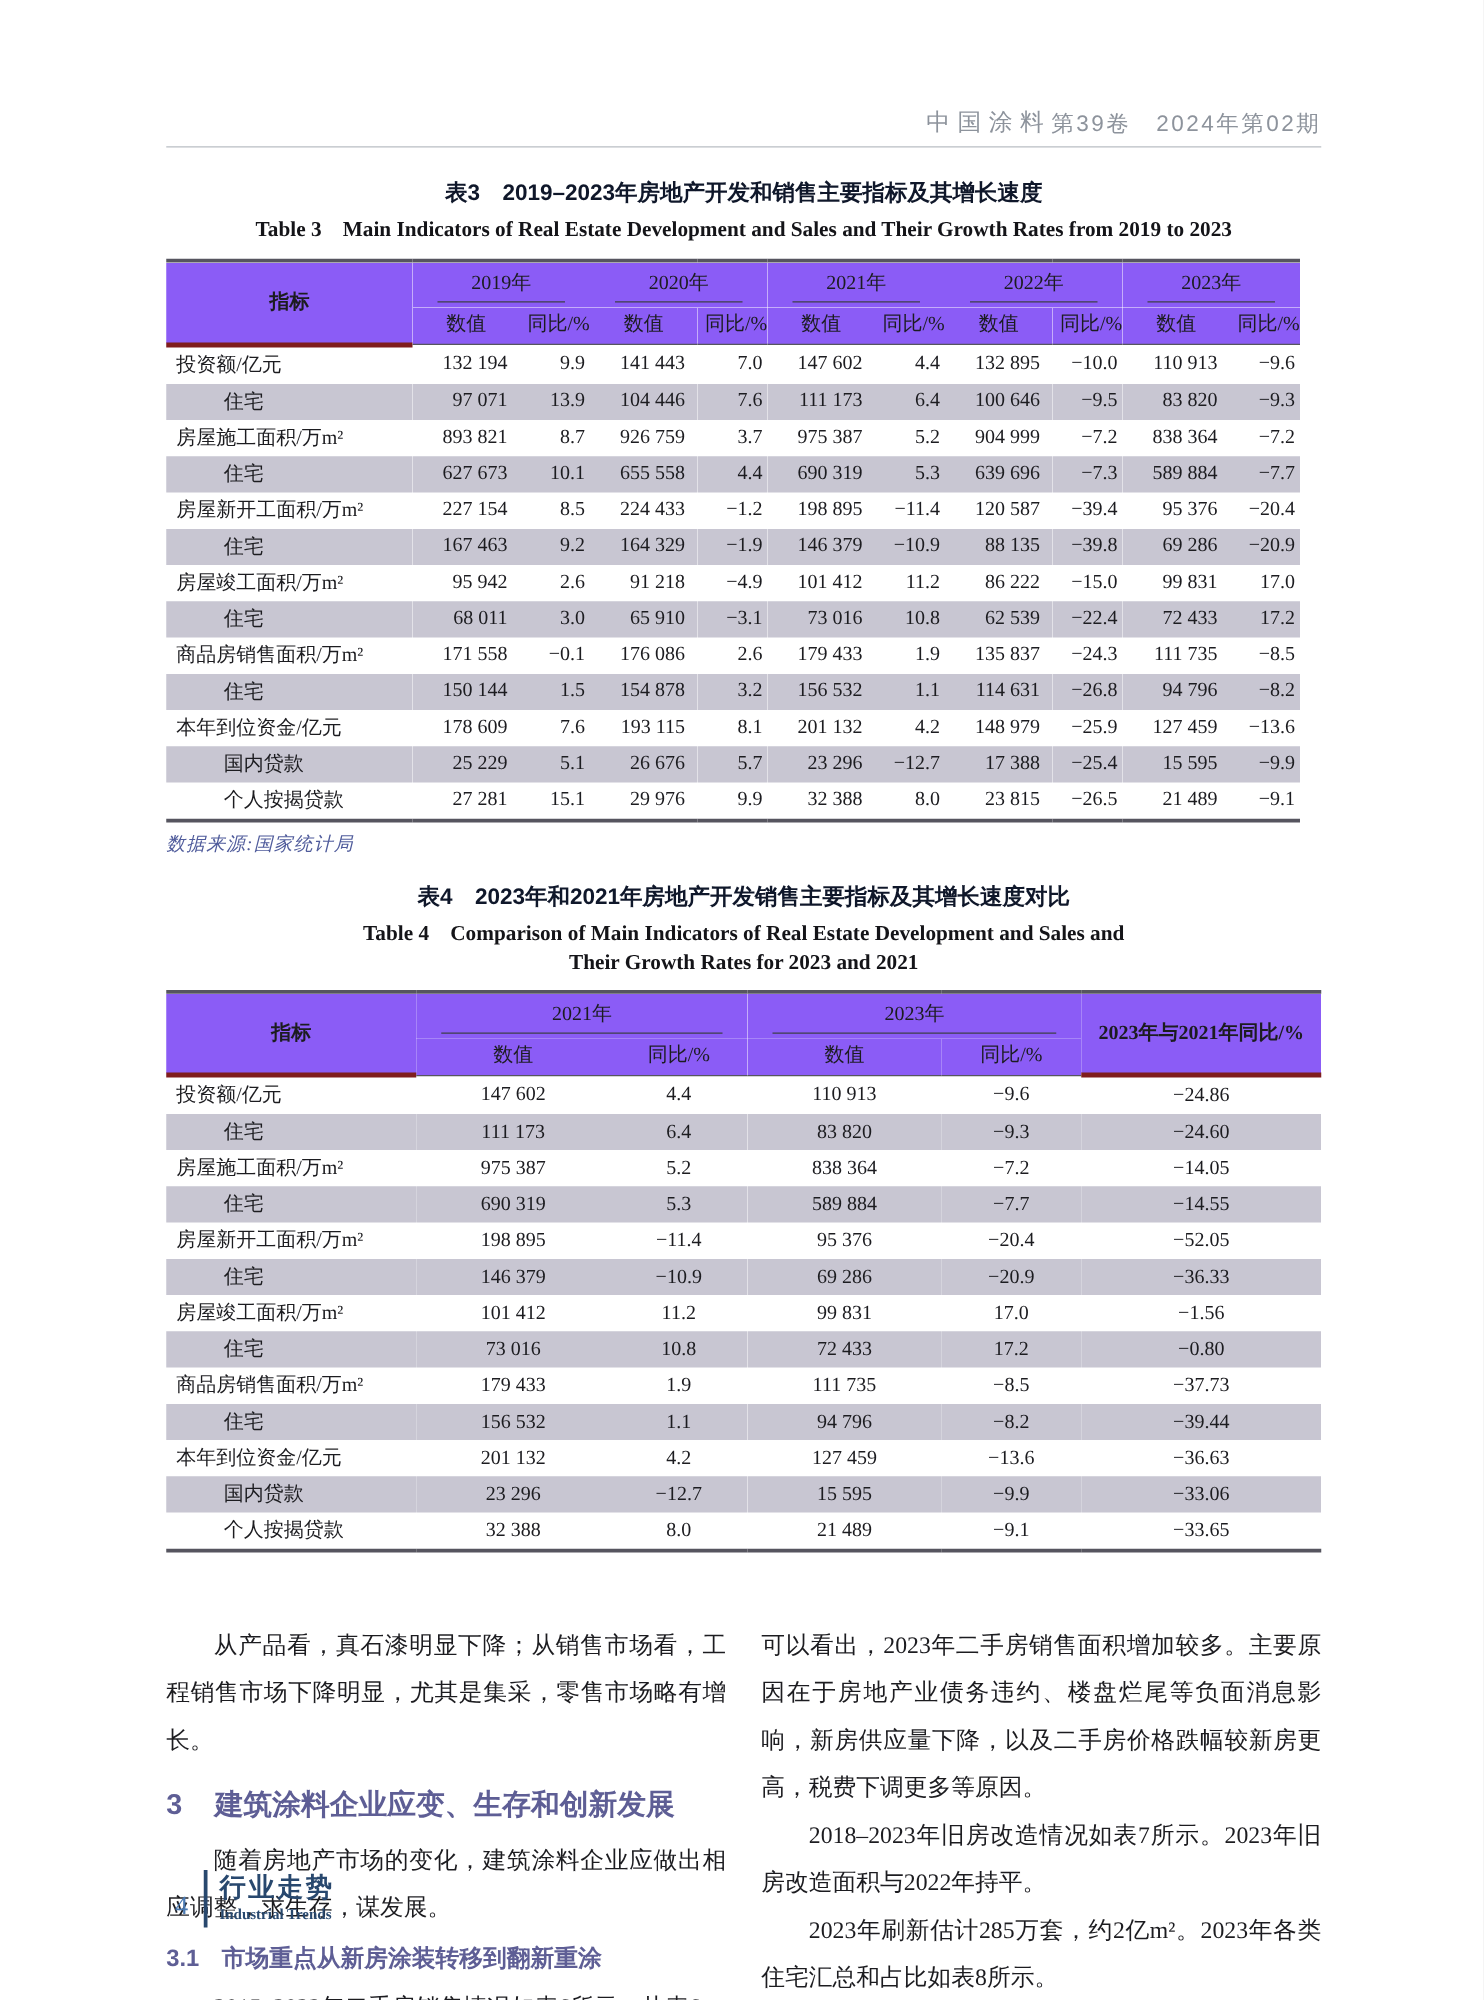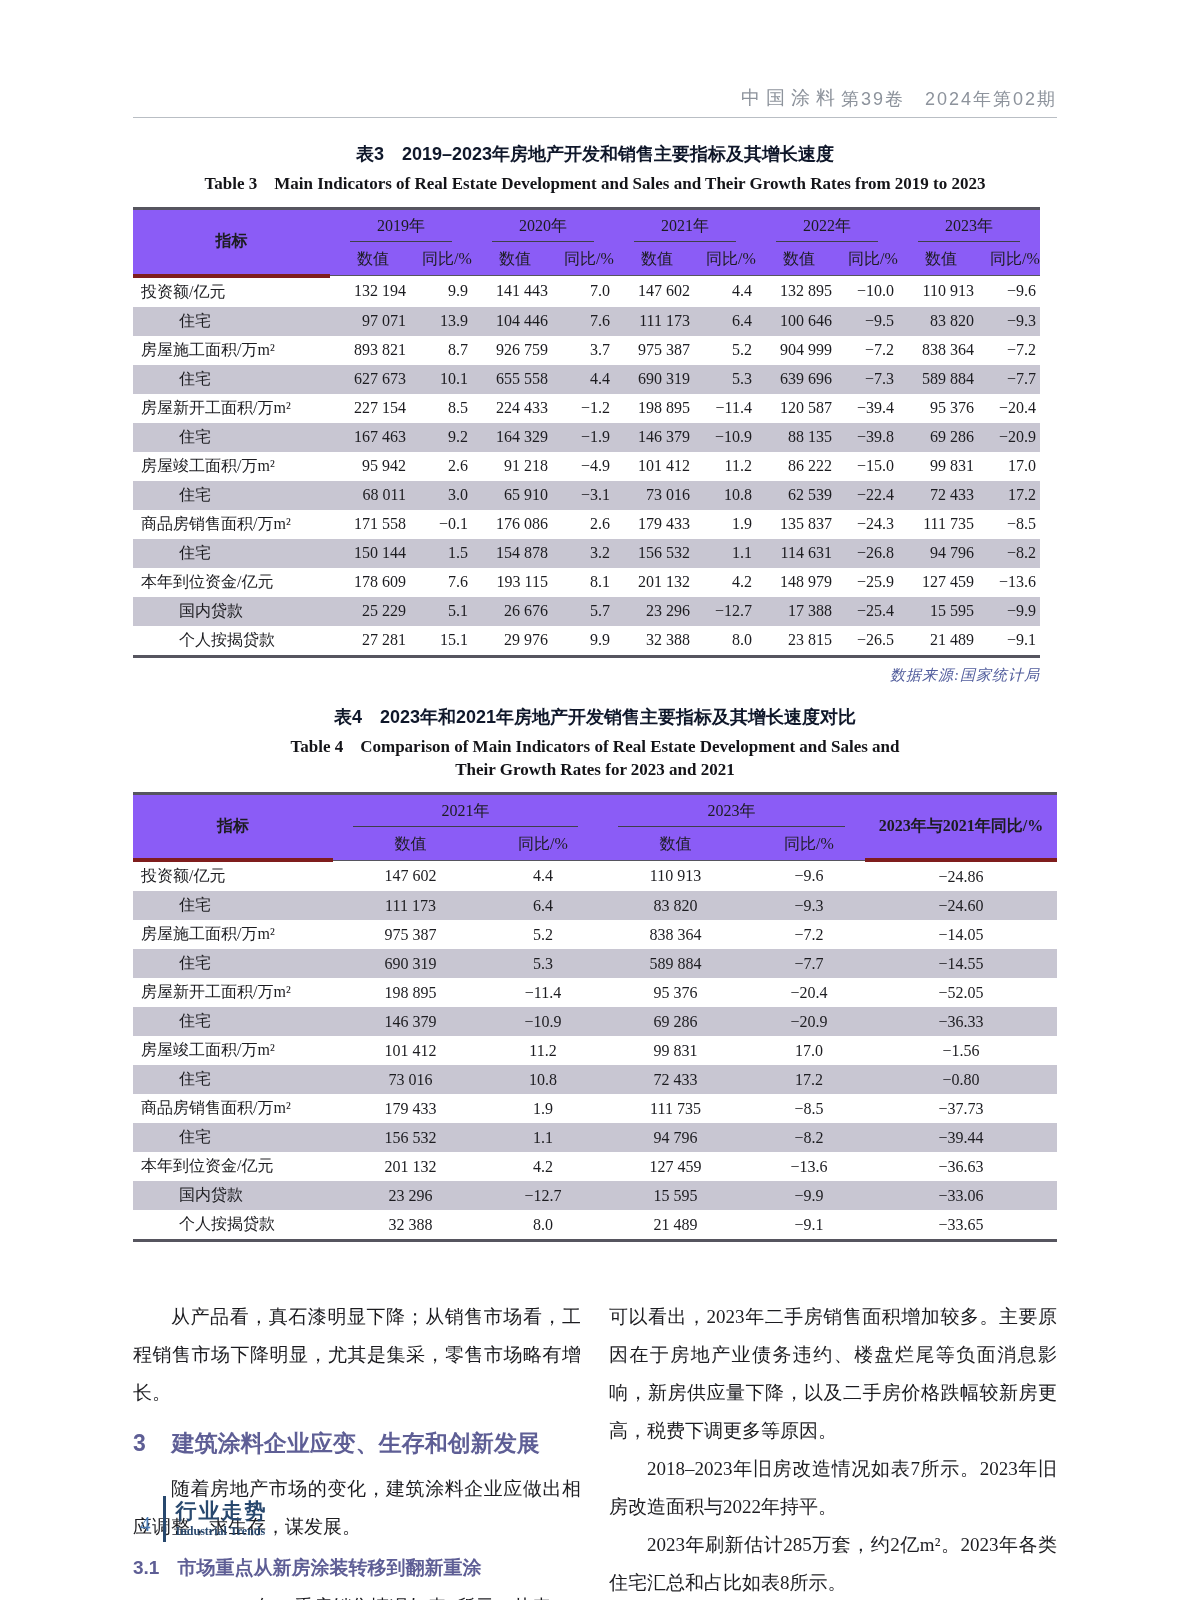--- a/index.html
+++ b/index.html
@@ -33,21 +33,21 @@
   .yr-in{display:block; border-bottom:1px solid #3f3f49; margin:0 14px; padding:2px 0 4px;}
   th.sub{padding:3px 6px 5px;}
   tbody tr.shade td{background:#c8c6d2;}
   td.lab{text-align:left; padding-left:8px;}
   td.ind2{padding-left:46px;}
   td.num{text-align:right; padding-right:10px;}
   td.pct{text-align:right; padding-right:4px;}
   td.ctr{text-align:center;}
   tbody td{height:20px;}
 
-  .source-note{ text-align:right; font-style:italic; color:#4f5b9b; font-size:15px;
+  .source-note{ text-align:left; font-style:italic; color:#4f5b9b; font-size:15px;
     margin-top:8px; width:907px; letter-spacing:1px;}
 
   
   .columns{display:flex; gap:28px; margin-top:56px;}
   .col{width:448px; font-size:19px; line-height:38px; text-align:justify;}
   .para{margin:0;}
   .para.indent{text-indent:2em;}
   h2.section{font-family:"Liberation Sans","DejaVu Sans",sans-serif;
     color:#5e5e95; font-size:23px; margin:14px 0 10px; font-weight:bold; line-height:34px;}
   h2.section .no{margin-right:26px;}

